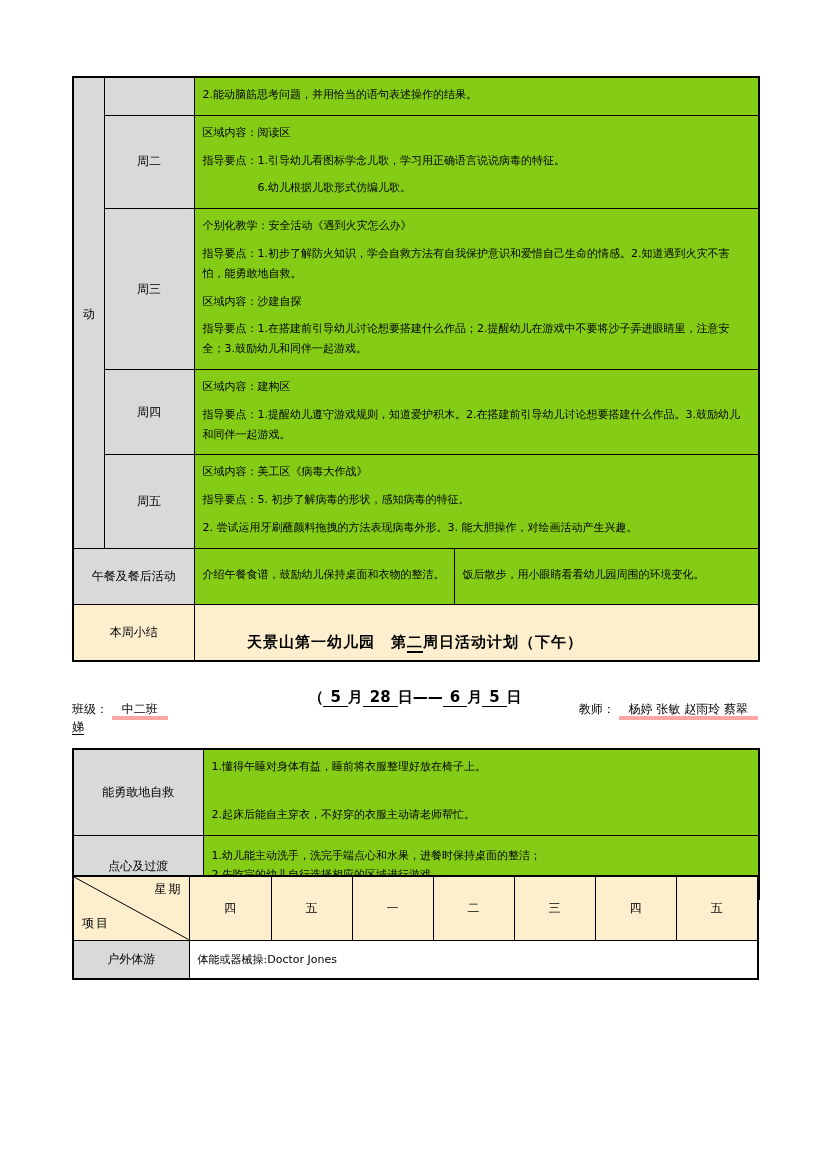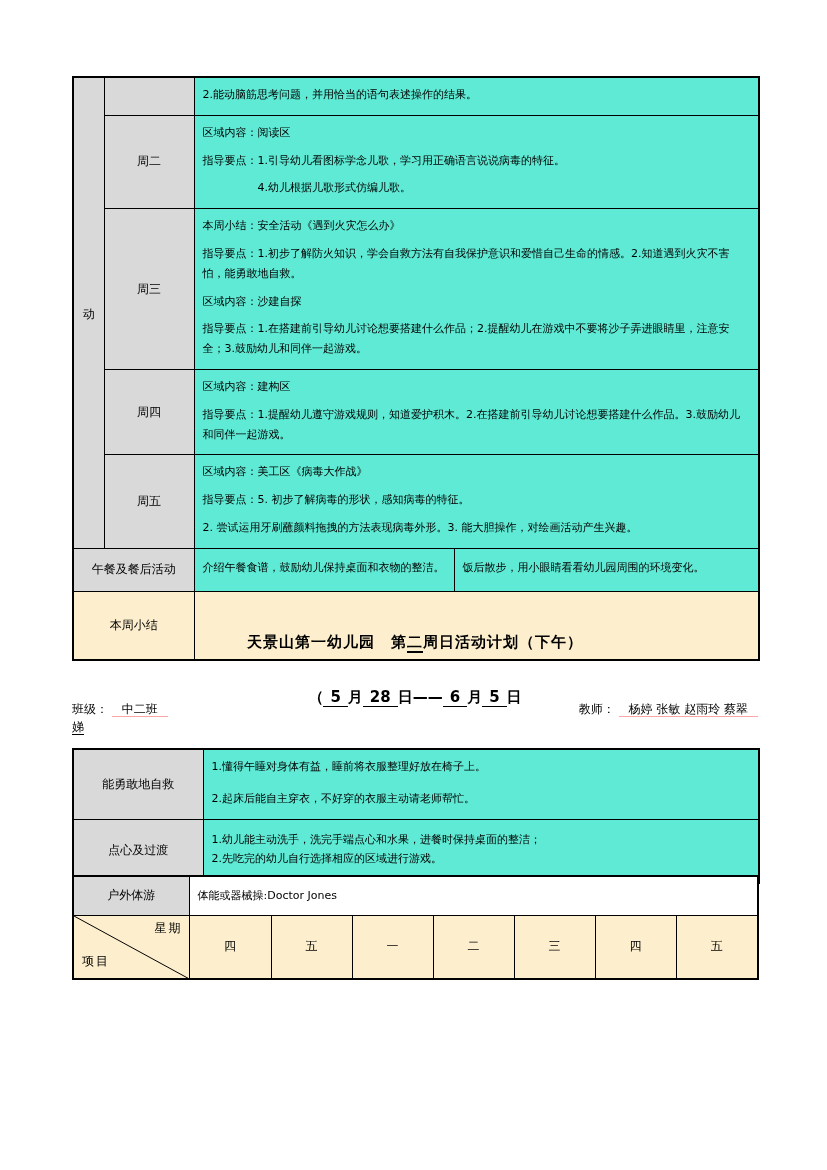--- a/index.html
+++ b/index.html
@@ -10,32 +10,32 @@
   table.tbl {
     border-collapse:collapse; table-layout:fixed;
     border:2px solid #000;
     position:absolute; left:72px;
   }
   table.tbl td { border:1px solid #000; vertical-align:middle; overflow:hidden; }
   td.gray  { background:#D9D9D9; }
   td.cream { background:#FDEFCD; }
   td.week  { text-align:center; font-size:12px; }
   td.strip { vertical-align:top; text-align:center; padding-top:5px; font-size:12px; }
-  td.content { vertical-align:top; padding:7px 8px 2px 8px; font-size:11px; line-height:1.8; background:#5eead4; }
+  td.content { vertical-align:top; padding:7px 8px 2px 8px; font-size:11px; line-height:1.8; background:#84cc16; }
   td.content p { margin:0 0 8px 0; }
   .title {
     position:absolute; left:72px; width:686px; text-align:center;
     font-size:15px; font-weight:bold; letter-spacing:1px;
   }
   .title .u2 { border-bottom:2px solid #000; }
   .subtitle {
     position:absolute; left:72px; width:686px; text-align:center;
     font-size:15px; font-weight:bold;
   }
-  .u-pad { border-bottom:1px solid #fca5a5; padding:0 10px; }
+  .u-pad { border-bottom:4px solid #fca5a5; padding:0 10px; }
   .u-pad-sm { border-bottom:1px solid #000; padding:0 7px; }
   .meta {
     position:absolute; left:72px; width:686px; display:flex;
     justify-content:space-between; font-size:12px;
   }
   .wrapchar { position:absolute; left:72px; font-size:12px; }
   .wrapchar span { border-bottom:1px solid #000; }
   .diag-cell { position:relative; padding:0; }
   .diag-cell svg { position:absolute; left:0; top:0; width:100%; height:100%; }
   .corner-top { position:absolute; top:4px; right:6px; font-size:12px; letter-spacing:2px; }
@@ -66,29 +66,29 @@
         <p>2.能动脑筋思考问题，并用恰当的语句表述操作的结果。</p>
       </td>
     </tr>
     <tr style="height:86px">
       <td class="gray week">
         <span>周二</span>
       </td>
       <td class="content" colspan="2">
         <p>区域内容：阅读区</p>
         <p>指导要点：1.引导幼儿看图标学念儿歌，学习用正确语言说说病毒的特征。</p>
-        <p>　　　　　4.幼儿根据儿歌形式仿编儿歌。</p>
+        <p>　　　　　6.幼儿根据儿歌形式仿编儿歌。</p>
       </td>
     </tr>
     <tr style="height:156px">
       <td class="gray week">
         <span>周三</span>
       </td>
       <td class="content" colspan="2">
-        <p>本周小结：安全活动《遇到火灾怎么办》</p>
+        <p>个别化教学：安全活动《遇到火灾怎么办》</p>
         <p>指导要点：1.初步了解防火知识，学会自救方法有自我保护意识和爱惜自己生命的情感。2.知道遇到火灾不害怕，能勇敢地自救。</p>
         <p>区域内容：沙建自探</p>
         <p>指导要点：1.在搭建前引导幼儿讨论想要搭建什么作品；2.提醒幼儿在游戏中不要将沙子弄进眼睛里，注意安全；3.鼓励幼儿和同伴一起游戏。</p>
       </td>
     </tr>
     <tr style="height:77px">
       <td class="gray week">
         <span>周四</span>
       </td>
       <td class="content" colspan="2">
@@ -99,32 +99,32 @@
     <tr style="height:92px">
       <td class="gray week">
         <span>周五</span>
       </td>
       <td class="content" colspan="2">
         <p>区域内容：美工区《病毒大作战》</p>
         <p>指导要点：5. 初步了解病毒的形状，感知病毒的特征。</p>
         <p>2. 尝试运用牙刷蘸颜料拖拽的方法表现病毒外形。3. 能大胆操作，对绘画活动产生兴趣。</p>
       </td>
     </tr>
-    <tr style="height:43px">
+    <tr style="height:56px">
       <td class="gray week" colspan="2">
         <span>午餐及餐后活动</span>
       </td>
       <td class="content">
         <p>介绍午餐食谱，鼓励幼儿保持桌面和衣物的整洁。</p>
       </td>
       <td class="content">
         <p>饭后散步，用小眼睛看看幼儿园周围的环境变化。</p>
       </td>
     </tr>
-    <tr style="height:69px">
+    <tr style="height:57px">
       <td class="cream week" colspan="2">
         <span>本周小结</span>
       </td>
       <td class="cream" colspan="2">
         <span></span>
       </td>
     </tr>
     </tbody>
   </table>
 
@@ -154,21 +154,21 @@
     <colgroup>
         <col style="width:130px">
         <col style="width:556px">
       </colgroup>
     <tbody>
     <tr style="height:64px">
       <td class="gray week">
         <span>能勇敢地自救</span>
       </td>
       <td class="content">
-        <p style="margin-bottom:12px">1.懂得午睡对身体有益，睡前将衣服整理好放在椅子上。</p>
+        <p style="margin-bottom:28px">1.懂得午睡对身体有益，睡前将衣服整理好放在椅子上。</p>
         <p>2.起床后能自主穿衣，不好穿的衣服主动请老师帮忙。</p>
       </td>
     </tr>
     <tr style="height:64px">
       <td class="gray week">
         <span>点心及过渡</span>
       </td>
       <td class="content">
         <p style="margin-bottom:0">1.幼儿能主动洗手，洗完手端点心和水果，进餐时保持桌面的整洁；</p>
         <p>2.先吃完的幼儿自行选择相应的区域进行游戏。</p>
@@ -182,40 +182,40 @@
       <col style="width:116px">
         <col style="width:82px">
         <col style="width:81px">
         <col style="width:81px">
       <col style="width:81px">
         <col style="width:81px">
         <col style="width:81px">
         <col style="width:82px">
     </colgroup>
     <tbody>
-    <tr style="height:39px">
-      <td class="gray week">
-        <span>户外体游</span>
-      </td>
-      <td class="outdoor-content" colspan="7">
-        <span>体能或器械操:Doctor Jones</span>
-      </td>
-    </tr>
     <tr style="height:64px">
       <td class="cream diag-cell">
         <svg viewBox="0 0 100 100" preserveAspectRatio="none">
           <line x1="0" y1="0" x2="100" y2="100" stroke="#000" stroke-width="1" vector-effect="non-scaling-stroke"></line>
         </svg>
         <span class="corner-top">星期</span>
         <span class="corner-bottom">项目</span>
       </td>
       <td class="cream week"><span>四</span></td>
       <td class="cream week"><span>五</span></td>
       <td class="cream week"><span>一</span></td>
       <td class="cream week"><span>二</span></td>
       <td class="cream week"><span>三</span></td>
       <td class="cream week"><span>四</span></td>
       <td class="cream week"><span>五</span></td>
     </tr>
+    <tr style="height:39px">
+      <td class="gray week">
+        <span>户外体游</span>
+      </td>
+      <td class="outdoor-content" colspan="7">
+        <span>体能或器械操:Doctor Jones</span>
+      </td>
+    </tr>
     </tbody>
   </table>
 
 </div>
 
 </body></html>

